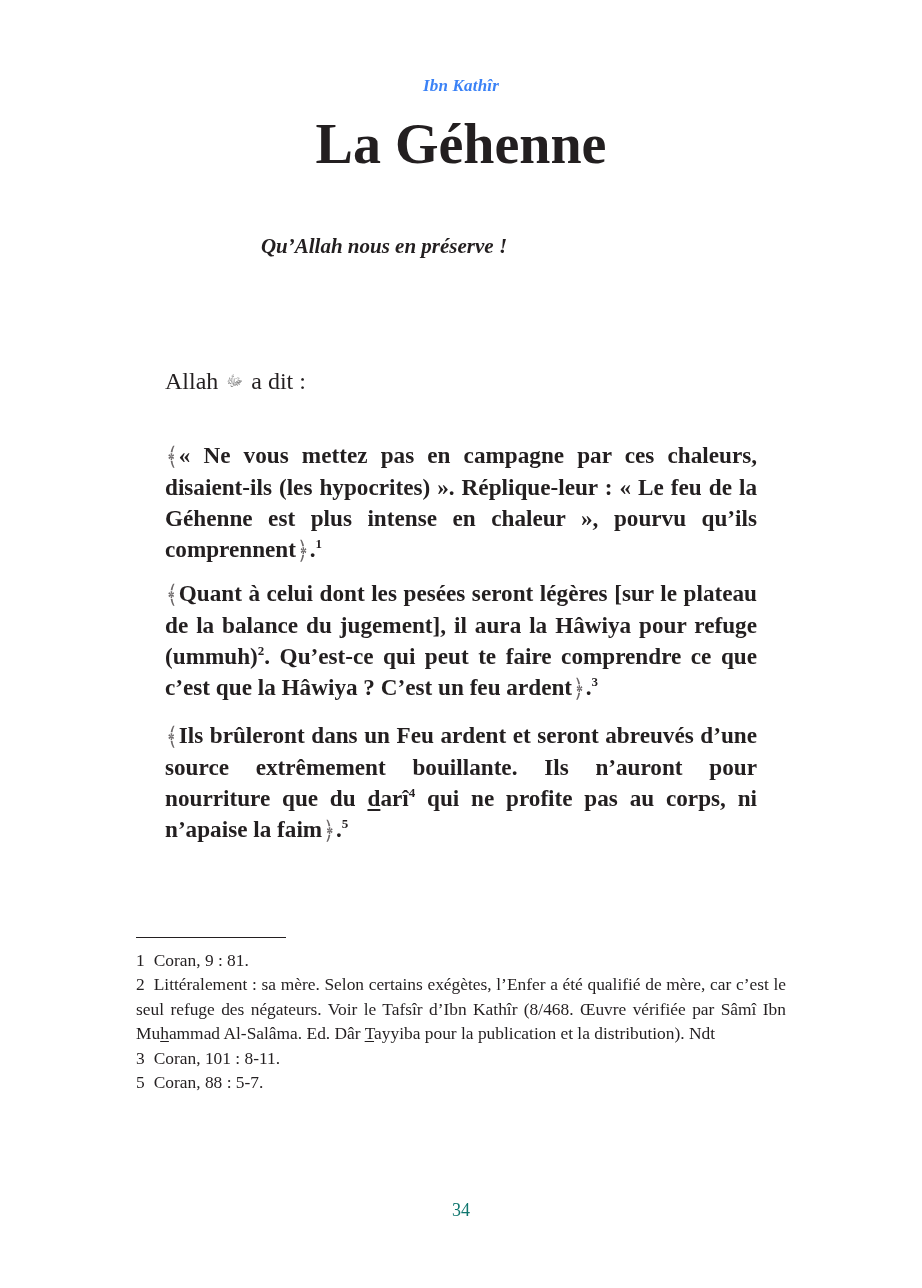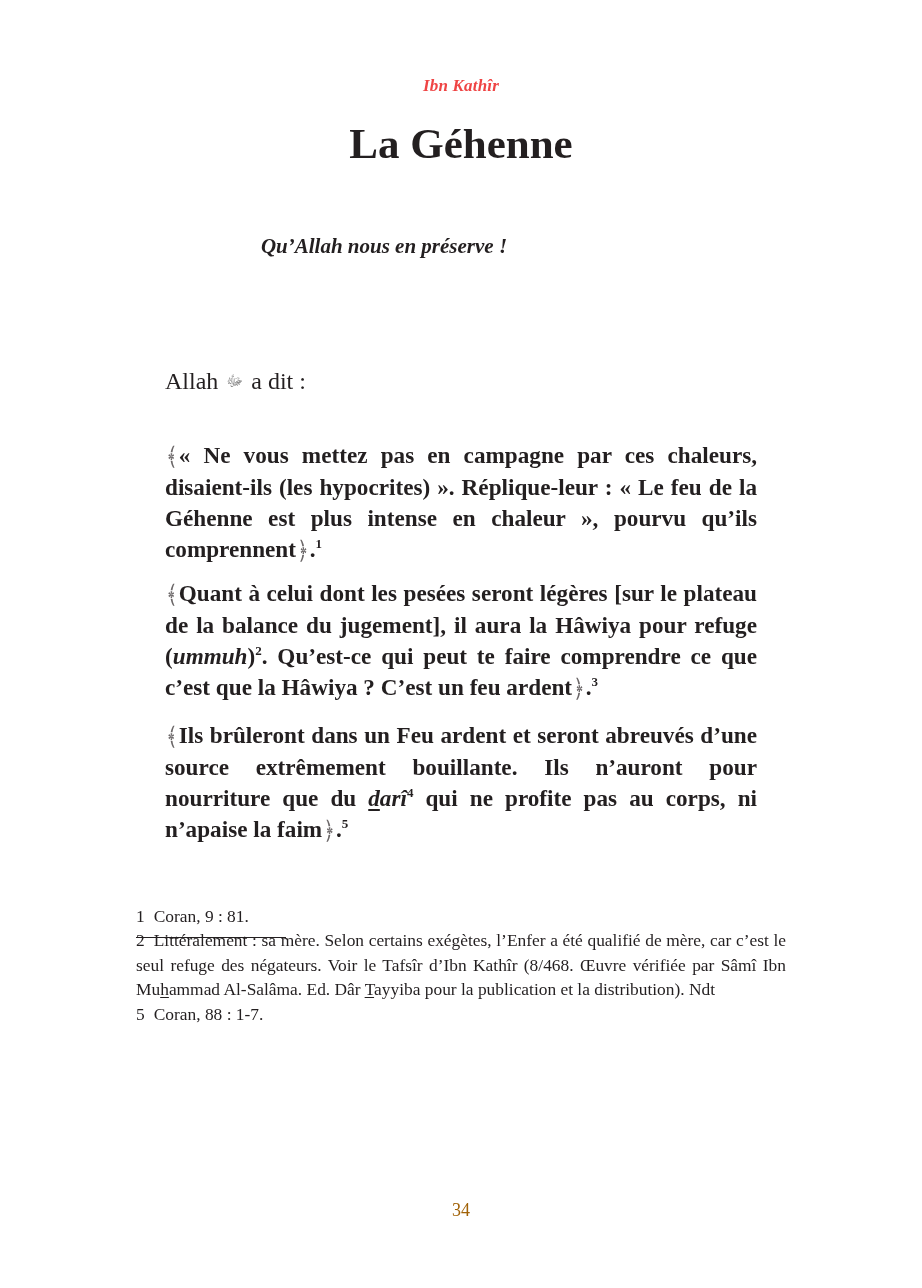--- a/index.html
+++ b/index.html
@@ -22,30 +22,30 @@
       height: 1288px;
     }
     .running-head {
       position: absolute;
       top: 76px;
       left: 0; width: 922px;
       text-align: center;
       font-style: italic;
       font-weight: bold;
       font-size: 17px;
-      color: #ef4444;
+      color: #3b82f6;
       letter-spacing: 0.2px;
     }
     .title {
       position: absolute;
       top: 112px;
       left: 0; width: 922px;
       text-align: center;
       font-weight: bold;
-      font-size: 43px;
+      font-size: 56px;
       line-height: 64px;
       color: #231f20;
       margin: 0;
     }
     .subtitle {
       position: absolute;
       top: 234px;
       left: 0; width: 768px;
       text-align: center;
       font-style: italic;
@@ -89,53 +89,53 @@
       color: #6b6768;
       font-size: 20px;
       transform: scaleY(1.25);
       margin: 0 1px;
     }
     .verse sup, .intro sup {
       font-size: 13px;
       vertical-align: 9px;
       line-height: 0;
     }
-    .verse .it { font-style: italic; }
+    .verse .it { }
     .verse .ul { text-decoration: underline; text-underline-offset: 3px; }
     .footnote-rule {
       position: absolute;
       top: 937px;
       left: 136px;
       width: 150px;
       height: 1px;
       background: #231f20;
     }
     .footnotes {
       position: absolute;
-      top: 904px;
+      top: 948px;
       left: 136px;
       width: 650px;
       font-size: 17.4px;
       line-height: 24.4px;
       color: #231f20;
     }
     .footnote {
       margin: 0;
       text-align: justify;
     }
     .footnote .num { margin-right: 9px; }
     .footnote .it { }
     .footnote .ul { text-decoration: underline; text-underline-offset: 2px; }
     .page-number {
       position: absolute;
       top: 1200px;
       left: 0; width: 922px;
       text-align: center;
       font-size: 18px;
-      color: #a16207;
+      color: #0f766e;
     }
   </style>
 </head>
 <body>
 
 <div class="page">
 
   <div class="running-head">Ibn Kathîr</div>
 
   <h1 class="title">La Géhenne</h1>
@@ -158,20 +158,21 @@
 
   </div>
 
   <div class="footnote-rule"></div>
 
   <div class="footnotes">
     <p class="footnote"><span class="num">1</span><span>Coran, 9 : 81.</span></p>
 
     <p class="footnote"><span class="num">2</span><span>Littéralement : sa mère. Selon certains exégètes, l’Enfer a été qualifié de mère, car c’est le seul refuge des négateurs. Voir le </span><span class="it">Tafsîr</span><span> d’Ibn Kathîr (8/468. Œuvre vérifiée par Sâmî Ibn Mu</span><span class="ul">h</span><span>ammad Al-Salâma. Ed. Dâr </span><span class="ul">T</span><span>ayyiba pour la publication et la distribution). Ndt</span></p>
 
+    <p class="footnote"><span class="num">3</span><span>Coran, 101 : 8-11.</span></p>
 
 
-    <p class="footnote"><span class="num">5</span><span>Coran, 88 : 1-7.</span></p>
+    <p class="footnote"><span class="num">5</span><span>Coran, 88 : 5-7.</span></p>
   </div>
 
   <div class="page-number">34</div>
 
 </div>
 
 </body></html>

